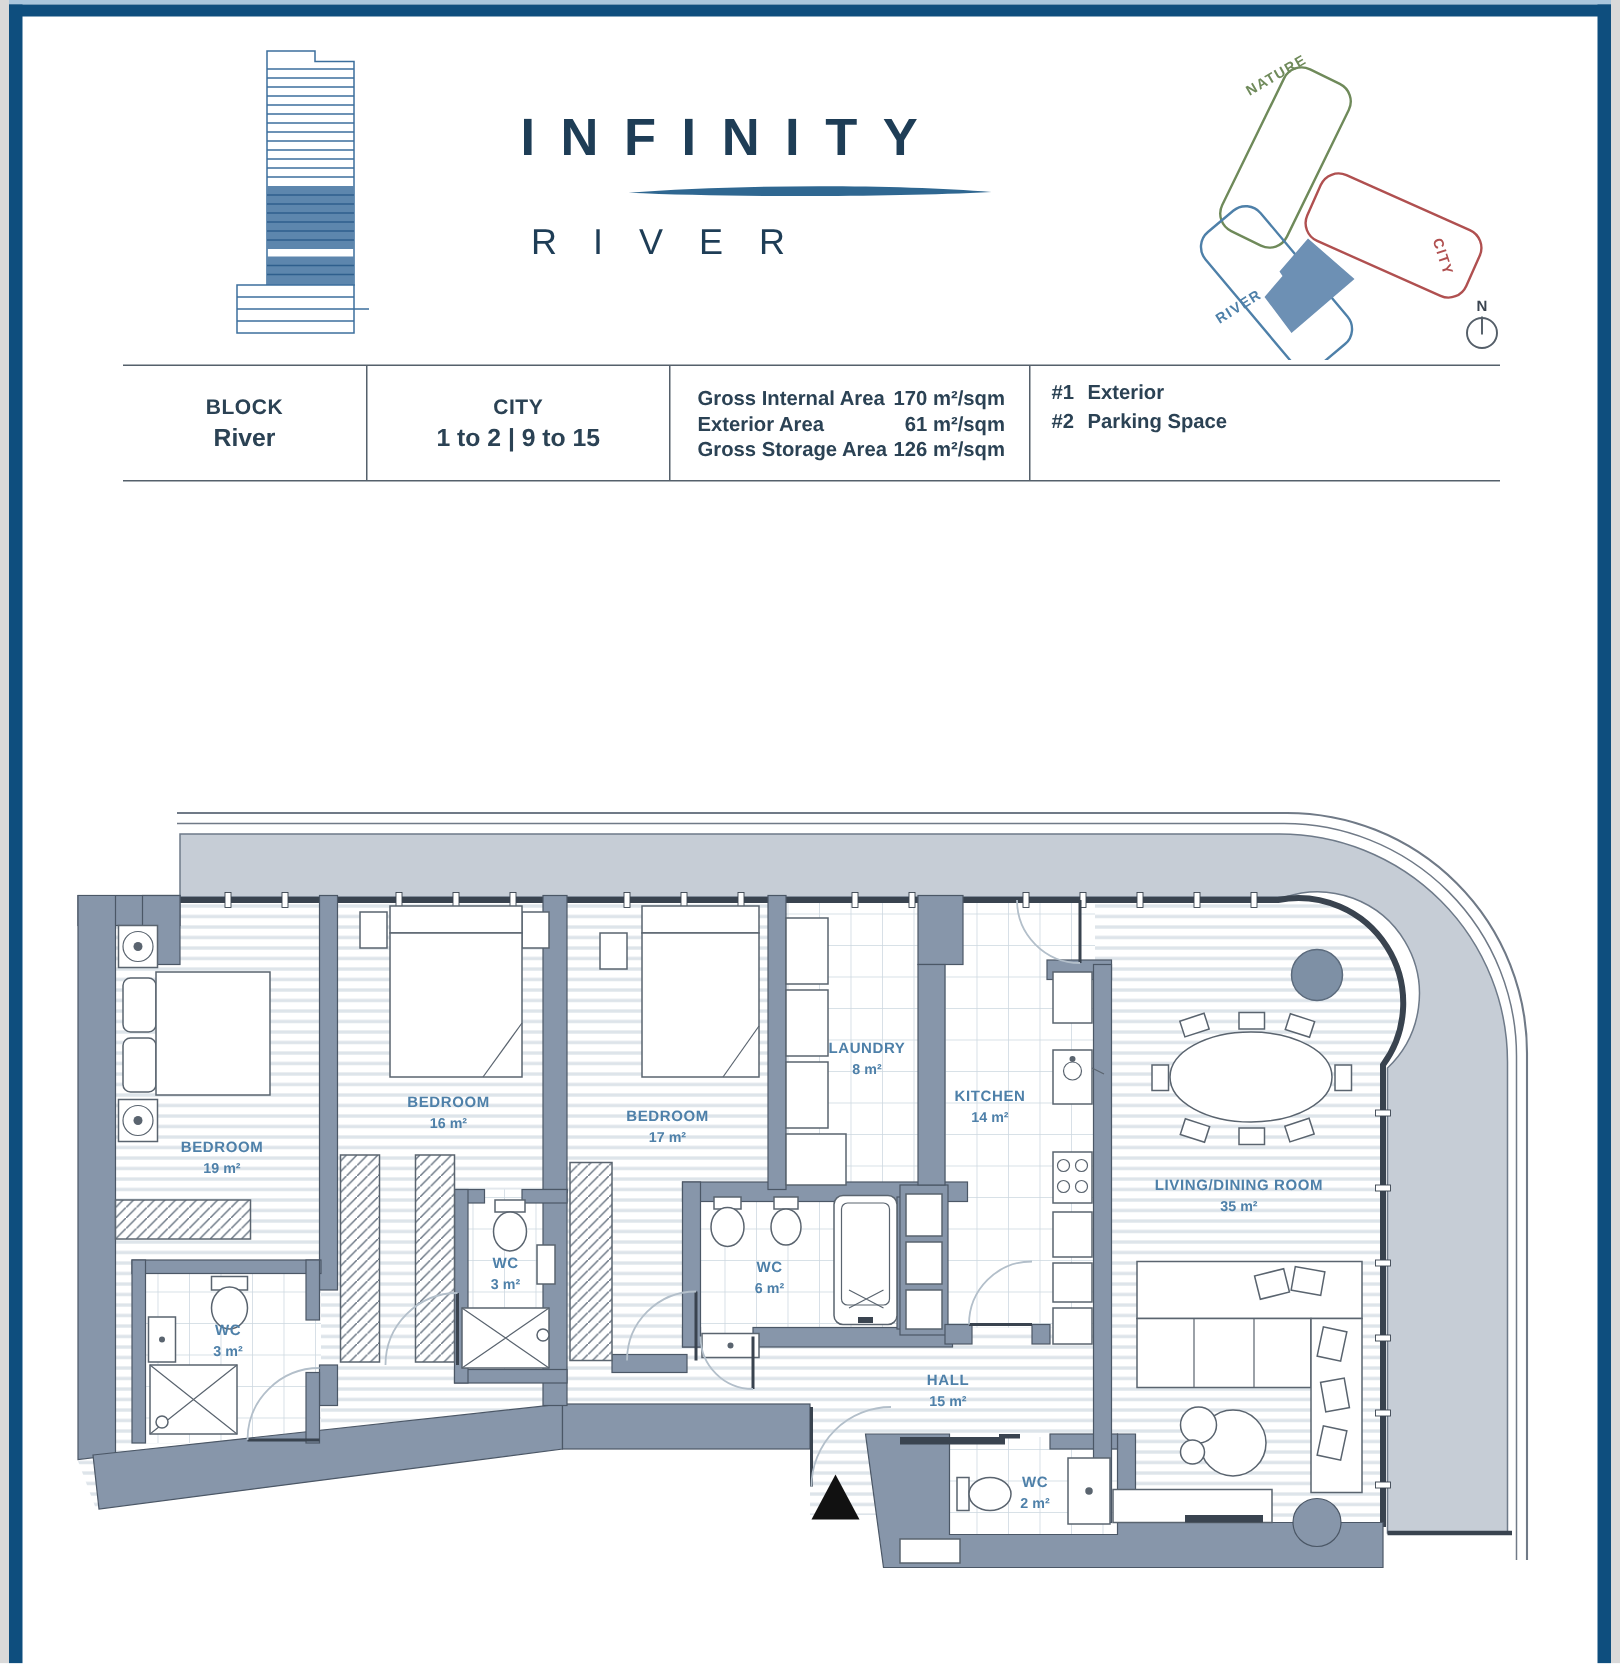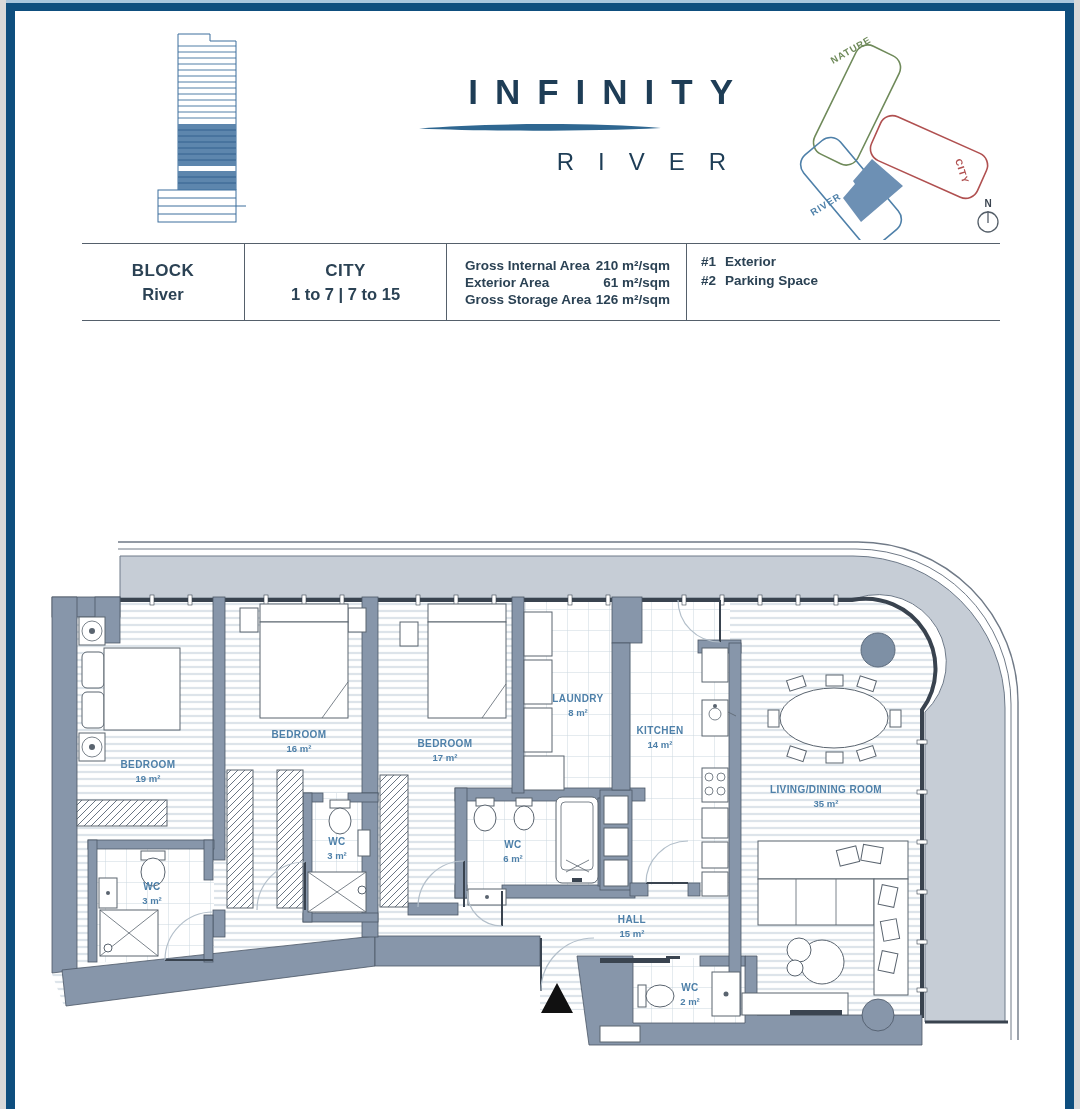--- a/index.html
+++ b/index.html
@@ -8,34 +8,34 @@
   
   .edge-gray-left{position:absolute;left:0;top:0;width:6px;height:1109px;background:#d9d9d9;}
   .edge-gray-right{position:absolute;left:1074px;top:0;width:6px;height:1109px;background:#d9d9d9;}
   .frame-top-light{position:absolute;left:6px;top:0;width:1068px;height:3px;background:#a9c6dd;}
   .frame-top{position:absolute;left:6px;top:3px;width:1068px;height:8px;background:#0e4e7e;}
   .frame-left{position:absolute;left:6px;top:3px;width:9px;height:1106px;background:#0e4e7e;}
   .frame-right{position:absolute;left:1065px;top:3px;width:9px;height:1106px;background:#0e4e7e;}
 
   
   .logo{position:absolute;left:148px;top:32px;}
-  .titleblock{position:absolute;left:330px;top:72px;width:420px;text-align:right;color:#1e3d56;}
+  .titleblock{position:absolute;left:330px;top:72px;width:420px;text-align:left;color:#1e3d56;}
   .title-main{font-size:35px;font-weight:bold;letter-spacing:17px;padding-left:17px;}
   .swoosh{display:block;margin:10px auto 6px auto;}
   .title-sub{font-size:24px;font-weight:500;letter-spacing:24px;padding-left:24px;margin-top:14px;}
   .sitemap{position:absolute;left:795px;top:20px;}
 
   
   .infotable{position:absolute;left:82px;top:243px;width:918px;height:76px;
              border-top:1.6px solid #55606b;border-bottom:1.6px solid #55606b;
              display:flex;color:#2b4254;}
   .col{box-sizing:border-box;height:100%;}
   .col.sep{border-right:1.4px solid #55606b;}
   .col-center{display:flex;flex-direction:column;justify-content:center;align-items:center;gap:4px;}
-  .col-label{font-size:17px;font-weight:700;letter-spacing:.4px;}
+  .col-label{font-size:14px;font-weight:700;letter-spacing:.4px;}
   .col-value{font-size:16.5px;font-weight:700;}
   .col-areas{display:flex;flex-direction:column;justify-content:center;padding:0 16px 0 18px;gap:2px;}
   .area-row{display:flex;justify-content:space-between;font-size:13.5px;font-weight:700;align-items:flex-end;}
   .col-extras{display:flex;flex-direction:column;justify-content:flex-start;padding:10px 0 0 14px;gap:4px;}
   .extra-row{display:flex;font-size:13.5px;font-weight:700;gap:9px;}
 
   
   .wall{fill:#8796aa;stroke:#4b5766;stroke-width:.8;}
   .furn{fill:#ffffff;stroke:#5a646f;stroke-width:1;}
   .thin{fill:none;stroke:#5a646f;stroke-width:.8;}
@@ -100,26 +100,26 @@
     </g>
   </svg>
 
   <div class="infotable">
     <div class="col col-center sep" style="width:163px">
       <div class="col-label">BLOCK</div>
       <div class="col-value">River</div>
     </div>
     <div class="col col-center sep" style="width:202px">
       <div class="col-label">CITY</div>
-      <div class="col-value">1 to 7 | 7 to 15</div>
+      <div class="col-value">1 to 2 | 9 to 15</div>
     </div>
     <div class="col col-areas sep" style="width:240px">
       <div class="area-row">
         <span>Gross Internal Area</span>
-        <span>210 m²/sqm</span>
+        <span>170 m²/sqm</span>
       </div>
       <div class="area-row">
         <span>Exterior Area</span>
         <span>61 m²/sqm</span>
       </div>
       <div class="area-row">
         <span>Gross Storage Area</span>
         <span>126 m²/sqm</span>
       </div>
     </div>

